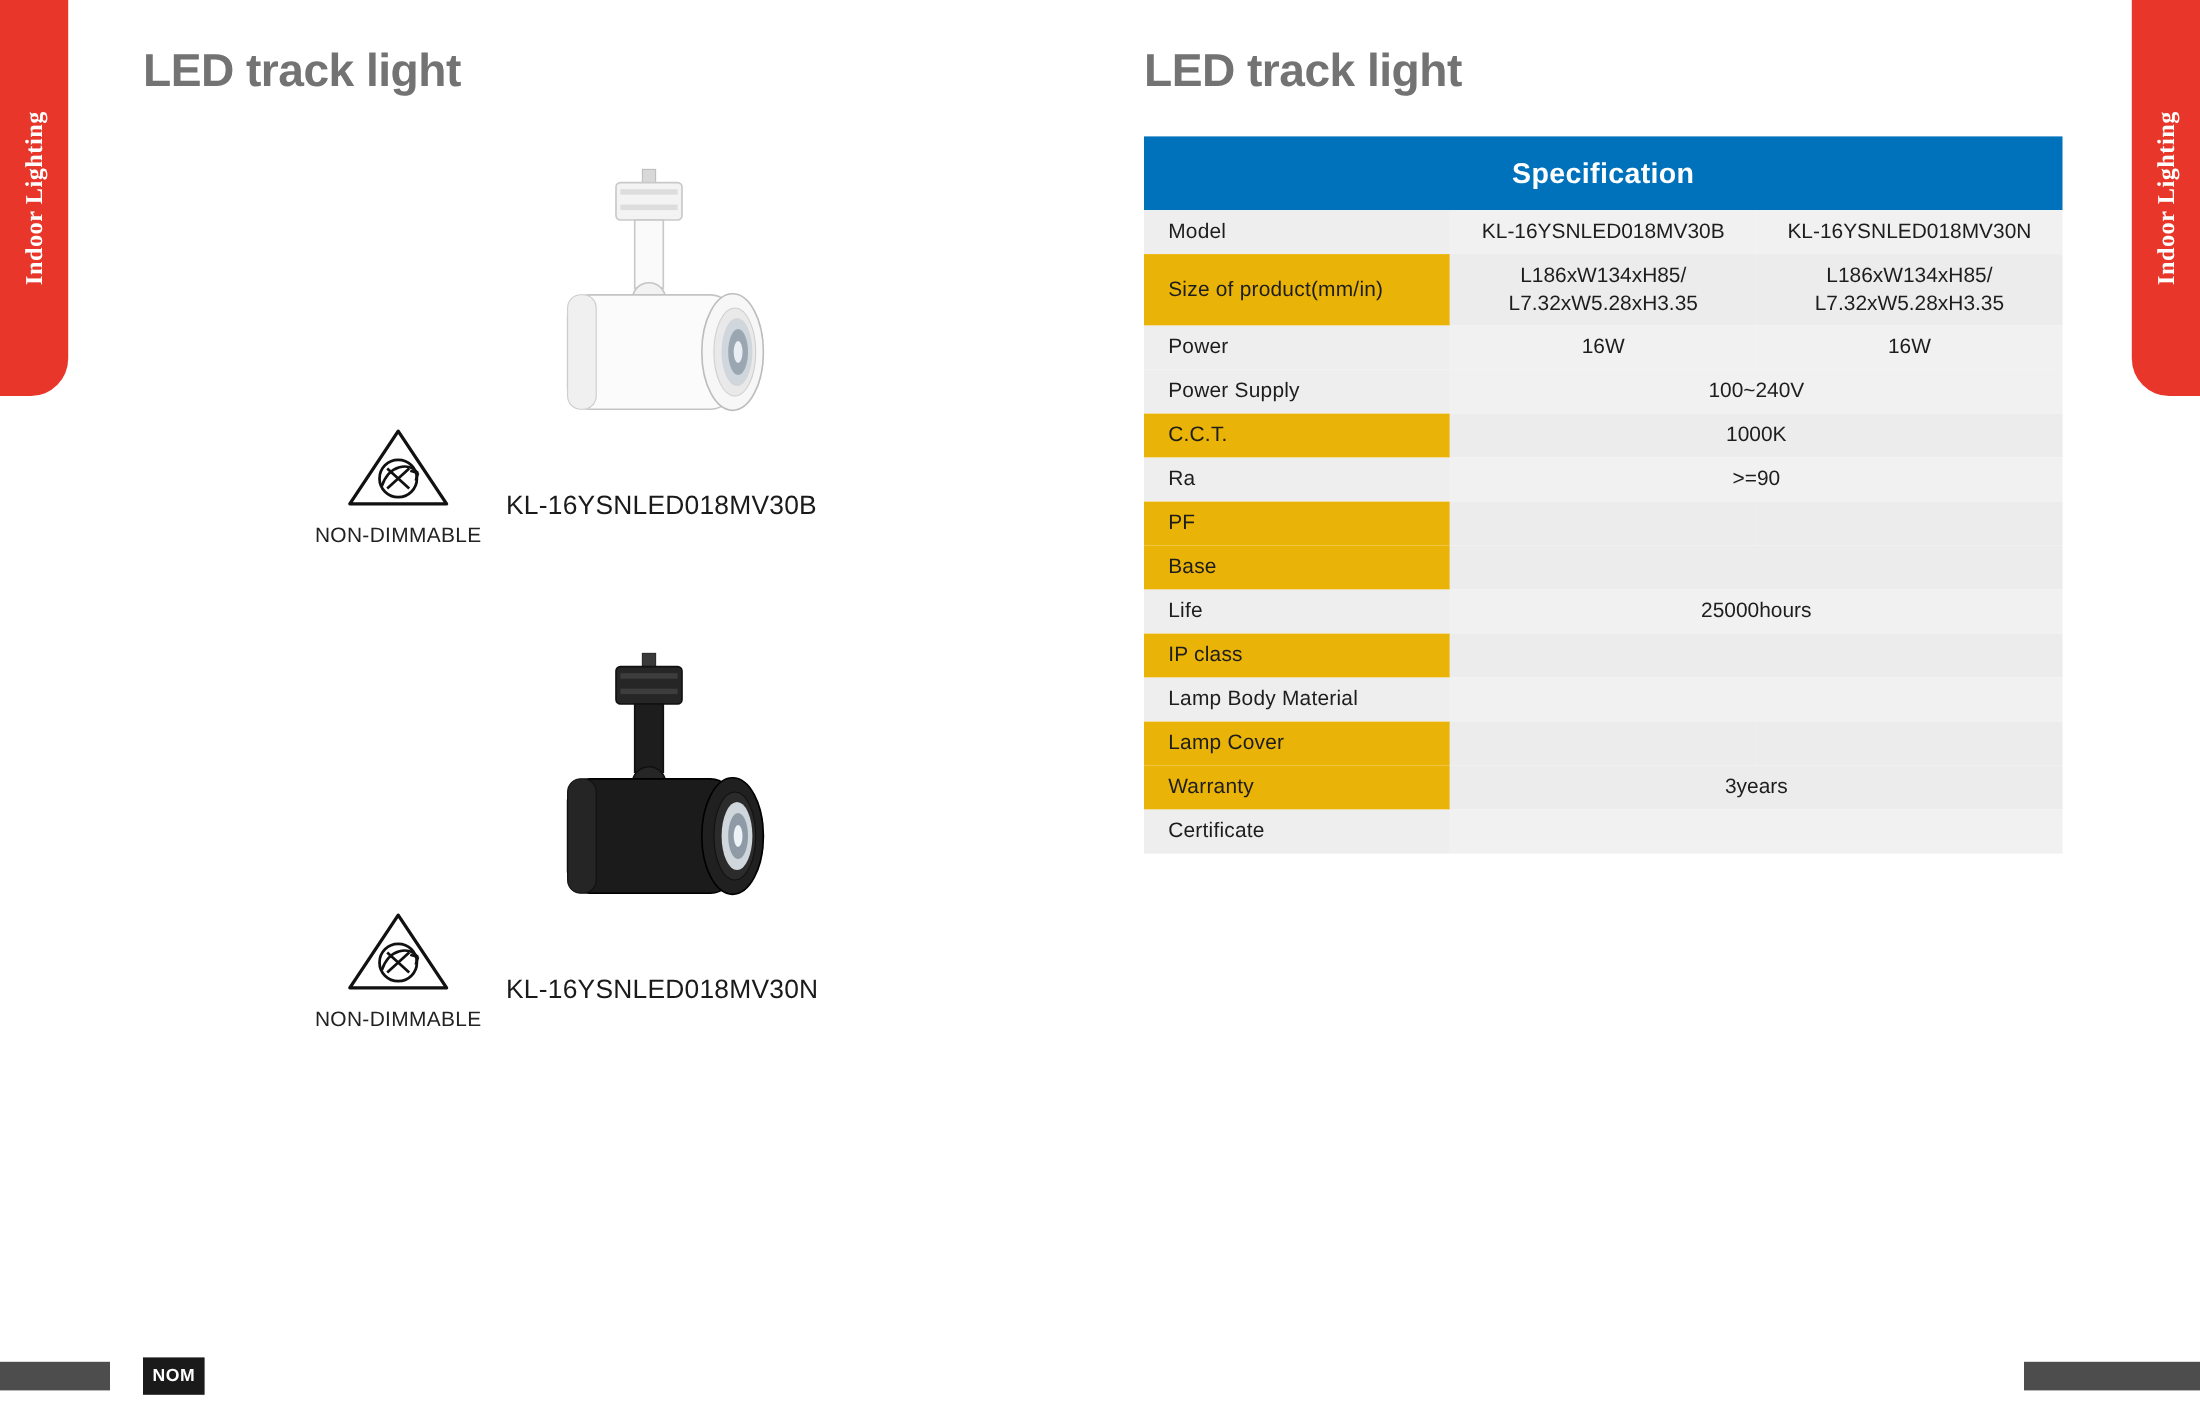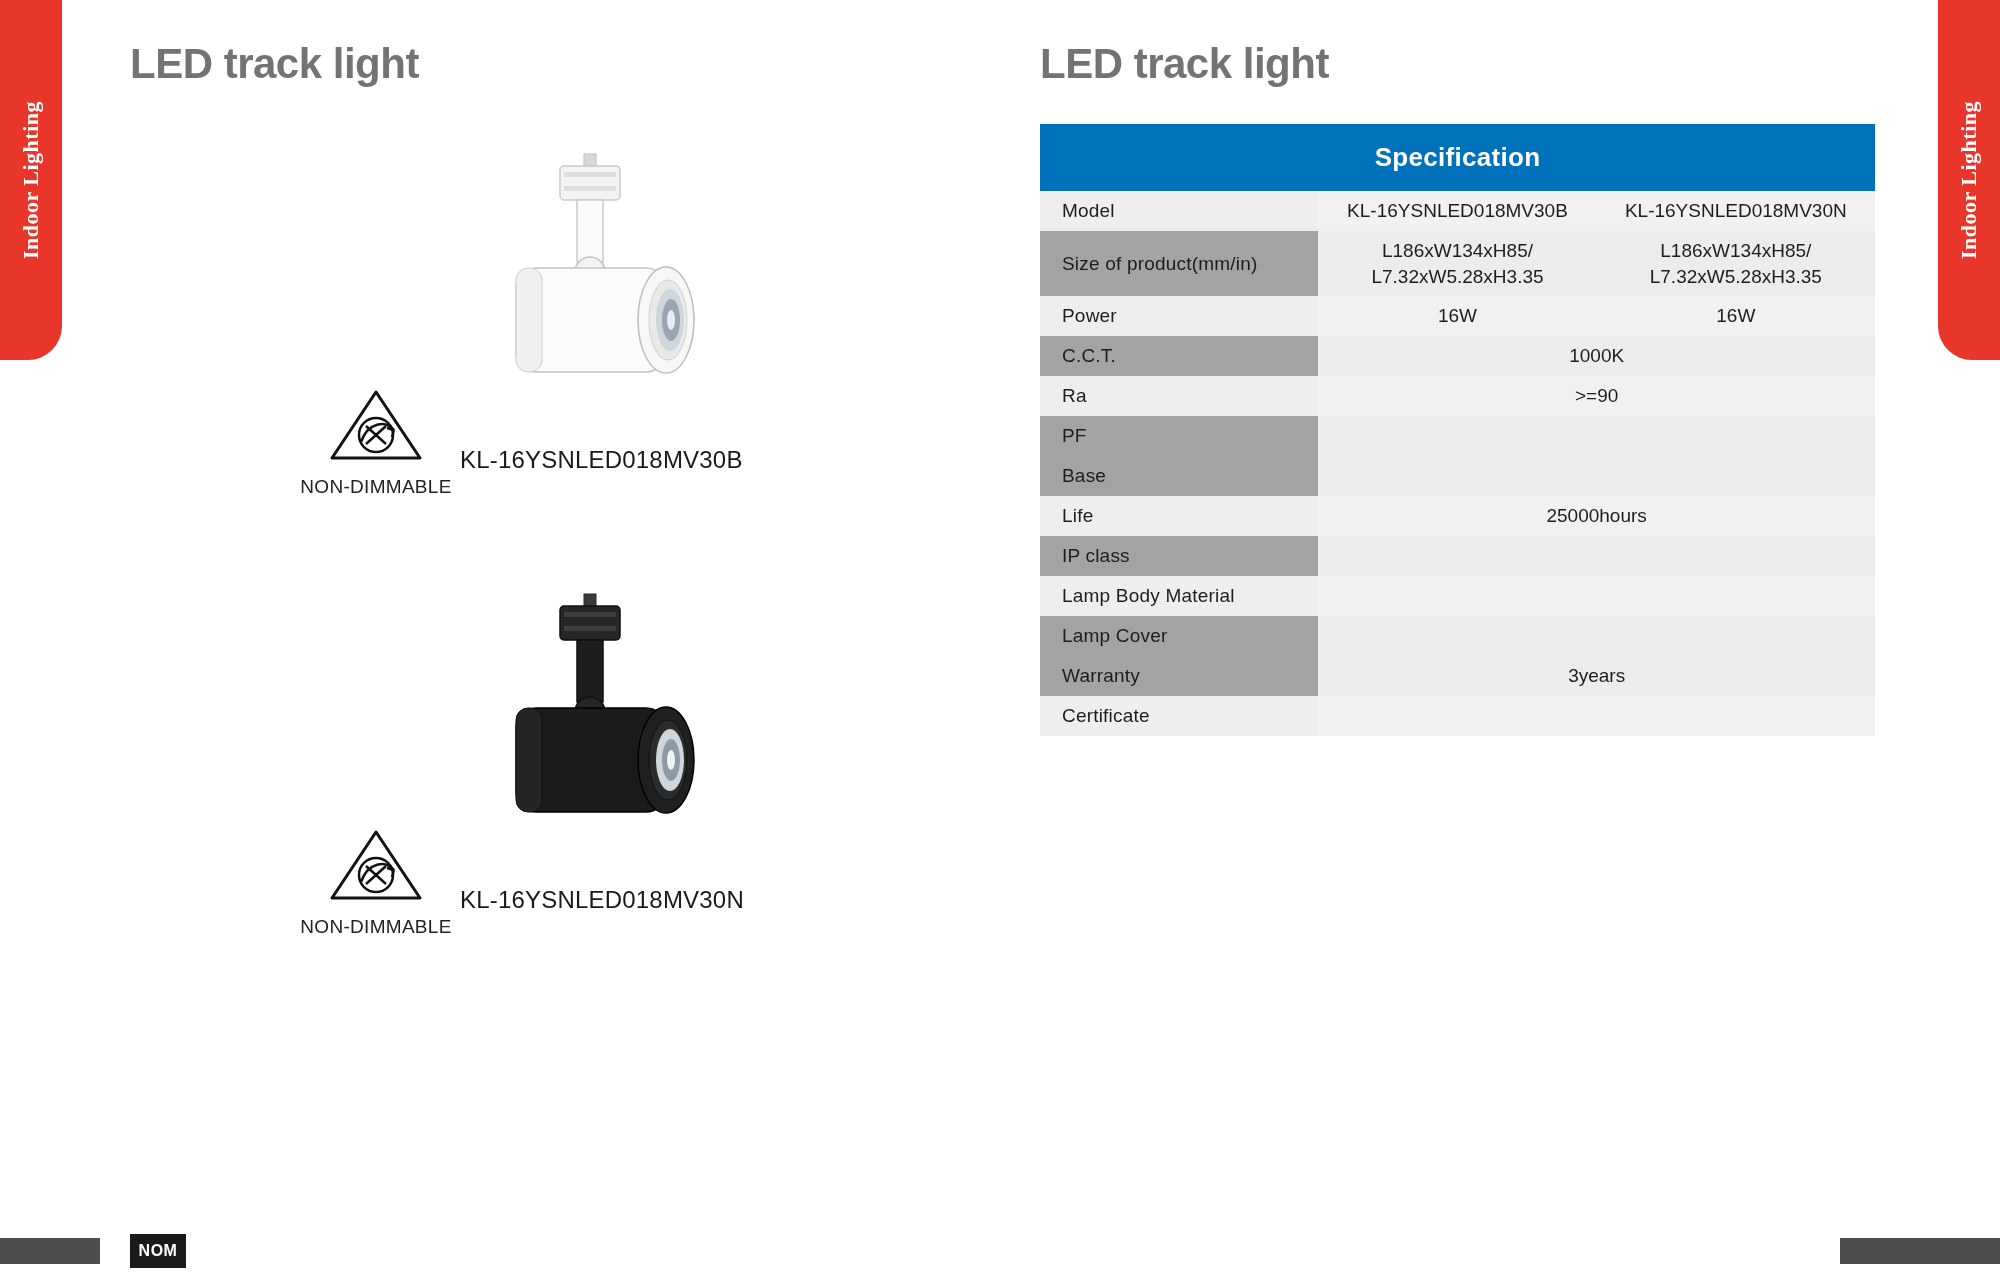--- a/index.html
+++ b/index.html
@@ -77,21 +77,21 @@
   }
   .lamp-wrap {
     position: absolute;
     left: 330px;
     top: 0;
     width: 300px;
     height: 340px;
   }
   .badge-wrap {
     position: absolute;
-    left: 146px;
+    left: 132px;
     top: 240px;
     width: 200px;
     text-align: center;
   }
   .badge-label {
     font-size: 19px;
     color: #222;
     margin-top: 8px;
     letter-spacing: 0.3px;
   }
@@ -129,21 +129,21 @@
   table.spec td.label {
     background: #eeeeee;
     padding-left: 22px;
     width: 300px;
     letter-spacing: 0.2px;
   }
   table.spec td.val {
     background: #f1f1f1;
     text-align: center;
   }
-  table.spec tr.alt td.label { background: #a3a3a3; }
+  table.spec tr.alt td.label { background: #eab308; }
   table.spec tr.alt td.val { background: #ececec; }
   table.spec td.val .two-line { line-height: 1.35; }
 
   
   .footer-bar-left {
     position: absolute;
     left: 0;
     bottom: 18px;
     width: 100px;
     height: 26px;
@@ -285,20 +285,24 @@
                 <div>L186xW134xH85/</div>
                 <div>L7.32xW5.28xH3.35</div>
               </div>
             </td>
           </tr>
           <tr>
             <td class="label">Power</td>
             <td class="val">16W</td>
             <td class="val">16W</td>
           </tr>
+          <tr>
+            <td class="label">Power Supply</td>
+            <td class="val" colspan="2">100~240V</td>
+          </tr>
           <tr class="alt">
             <td class="label">C.C.T.</td>
             <td class="val" colspan="2">1000K</td>
           </tr>
           <tr>
             <td class="label">Ra</td>
             <td class="val" colspan="2">&gt;=90</td>
           </tr>
           <tr class="alt">
             <td class="label">PF</td>

